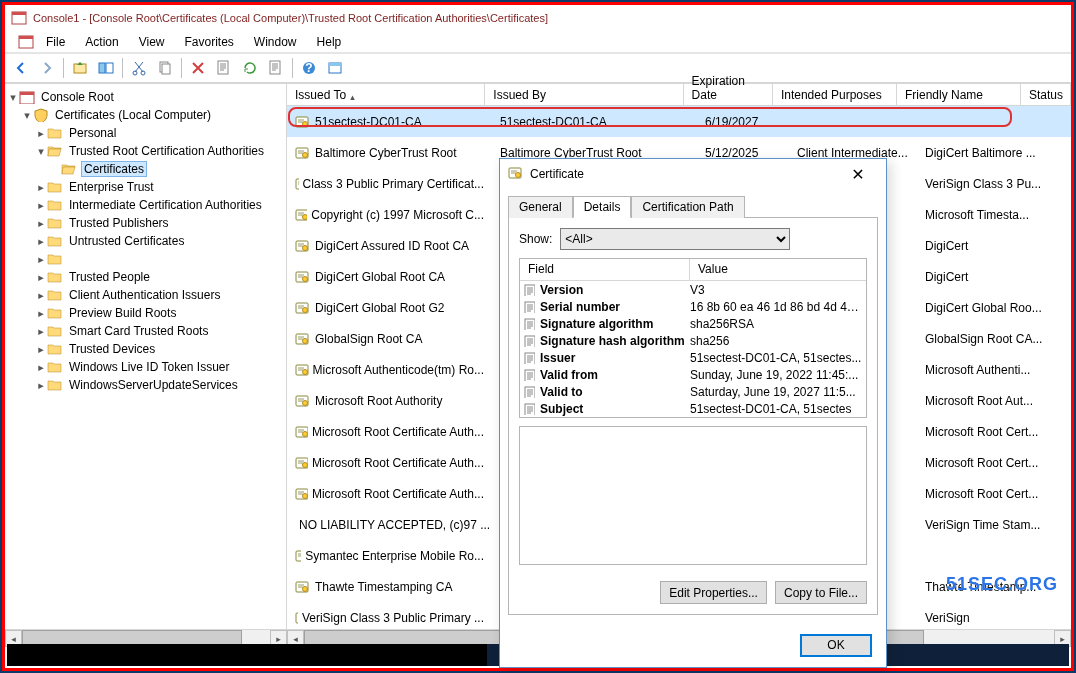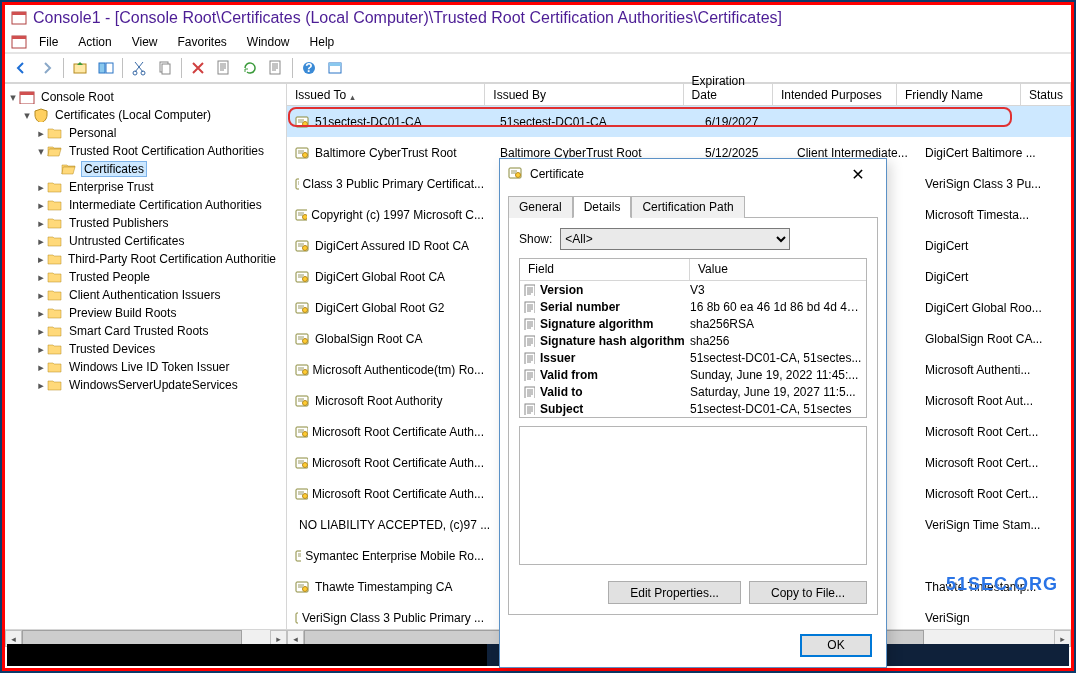--- a/index.html
+++ b/index.html
@@ -1,21 +1,21 @@
 <!DOCTYPE html>
 <html><head>
 <meta charset="utf-8">
 <style>
 * { box-sizing: border-box; margin: 0; padding: 0; font-family: "Segoe UI", Tahoma, sans-serif; font-size: 12px; }
 body { width: 1076px; height: 673px; background: #0c3a6b; position: relative; overflow: hidden; }
 .red-frame { position:absolute; inset:2px; border:3px solid #f00; background:#fff; display:flex; flex-direction:column; }
 .titlebar { height:26px; display:flex; align-items:center; padding:0 6px; gap:6px; }
 .titlebar .icon { width:16px; height:16px; }
-.titlebar .title { font-size:16px; color:#4c1d95; }
-.menubar { height:22px; display:flex; align-items:center; padding:0 6px; gap:4px; border-bottom:1px solid #e5e5e5;}
+.titlebar .title { font-size:11px; color:#7f1d1d; }
+.menubar { height:22px; display:flex; align-items:center; padding:0 13px; gap:4px; border-bottom:1px solid #e5e5e5;}
 .menubar span { padding:2px 8px; }
 .menubar .icon { width:16px; height:16px; }
 .toolbar { height:30px; border-top:1px solid #e5e5e5; border-bottom:1px solid #d6d6d6; display:flex; align-items:center; padding:0 4px; gap:2px;}
 .tb { width:24px; height:24px; display:flex; align-items:center; justify-content:center; border:1px solid transparent; }
 .sep { width:1px; height:20px; background:#c0c0c0; margin:0 2px;}
 .main { flex:1; display:flex; border-top:1px solid #d6d6d6; min-height:0;}
 .tree { width:282px; border-right:1px solid #d6d6d6; overflow:auto; padding:4px 2px; }
 .tree ul{list-style:none;}
 .tree li{ white-space:nowrap; }
 .node { display:flex; align-items:center; height:18px; padding-right:6px;}
@@ -55,21 +55,21 @@
 .fieldlist{ border:1px solid #b5b5b5; height:160px; display:flex; flex-direction:column;}
 .fl-head{ display:flex; height:22px; border-bottom:1px solid #d6d6d6; background:#fff;}
 .fl-head div{ padding:3px 8px;}
 .fh0{width:170px; border-right:1px solid #d6d6d6;} .fh1{flex:1;}
 .fl-body{ flex:1; overflow-y:scroll;}
 .fl-row{ display:flex; height:17px; align-items:center;}
 .fl-row .ic{width:18px; display:flex; justify-content:center;}
 .fl-row .f0{width:152px; padding-left:2px;font-weight:bold;} .fl-row .f1{flex:1; padding-right:4px; overflow:hidden; text-overflow:ellipsis; white-space:nowrap;}
 .bigtext{ flex:1; border:1px solid #b5b5b5; background:#fff;}
 .dlg-btns{ display:flex; justify-content:flex-end; gap:8px; margin-top:8px;}
-.dlg-btns button{ height:23px; padding:0 21px; background:#e1e1e1; border:1px solid #adadad;}
+.dlg-btns button{ height:23px; padding:0 8px; background:#e1e1e1; border:1px solid #adadad;}
 .dlg-footer{ height:44px; border-top:0; display:flex; align-items:center; justify-content:flex-end; padding:0 14px;}
 .dlg-footer button{ width:72px; height:23px; background:#e1e1e1; border:2px solid #0078d7;}
 .watermark{ position:absolute; right:18px; bottom:78px; font-size:18px; font-weight:600; color:#2a74e6; letter-spacing:1px; font-family:Arial; text-shadow:0 0 1px #fff;}
 .taskbar{ position:absolute; left:2px; right:2px; bottom:2px; height:22px; background:#0f213a;}
 .taskbar .left{ position:absolute; left:0; top:0; width:480px; height:100%; background:#000;}
 .sortarrow{ font-size:9px; color:#555;}
 </style>
 </head>
 <body>
 
@@ -281,21 +281,20 @@
                       </svg>
                       <span class="lbl">Untrusted Certificates</span>
                     </div>
                   </li>
                   <li>
                     <div class="node ind3">
                       <span class="tw">▸</span>
                       <svg class="fld">
                         <use href="#folder"></use>
                       </svg>
-                      <span class="lbl">Third-Party Root Certification Authoritie</span>
                     </div>
                   </li>
                   <li>
                     <div class="node ind3">
                       <span class="tw">▸</span>
                       <svg class="fld">
                         <use href="#folder"></use>
                       </svg>
                       <span class="lbl">Trusted People</span>
                     </div>

